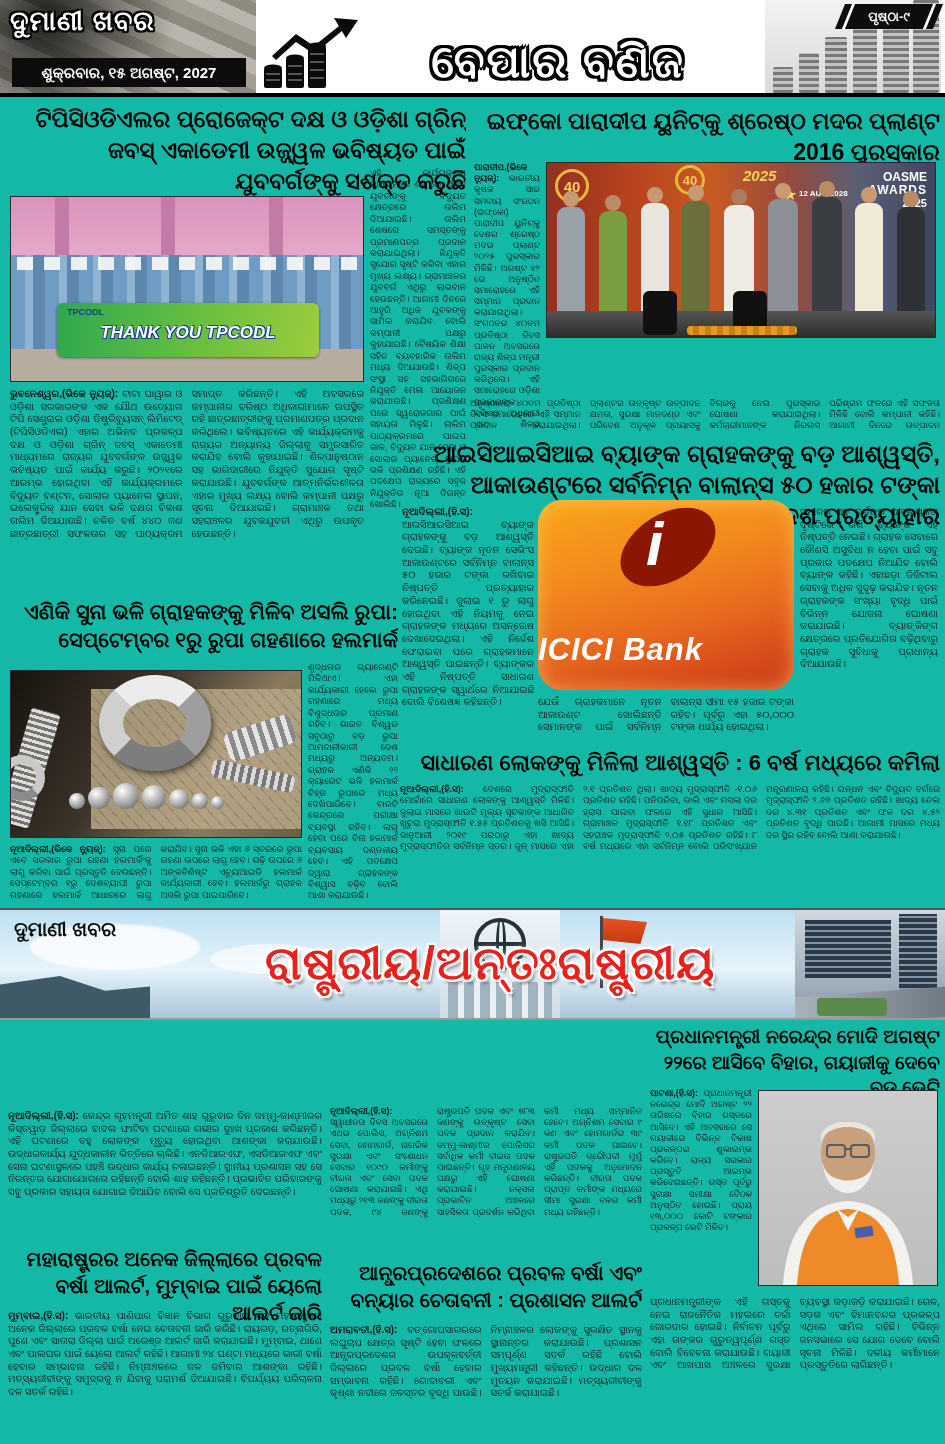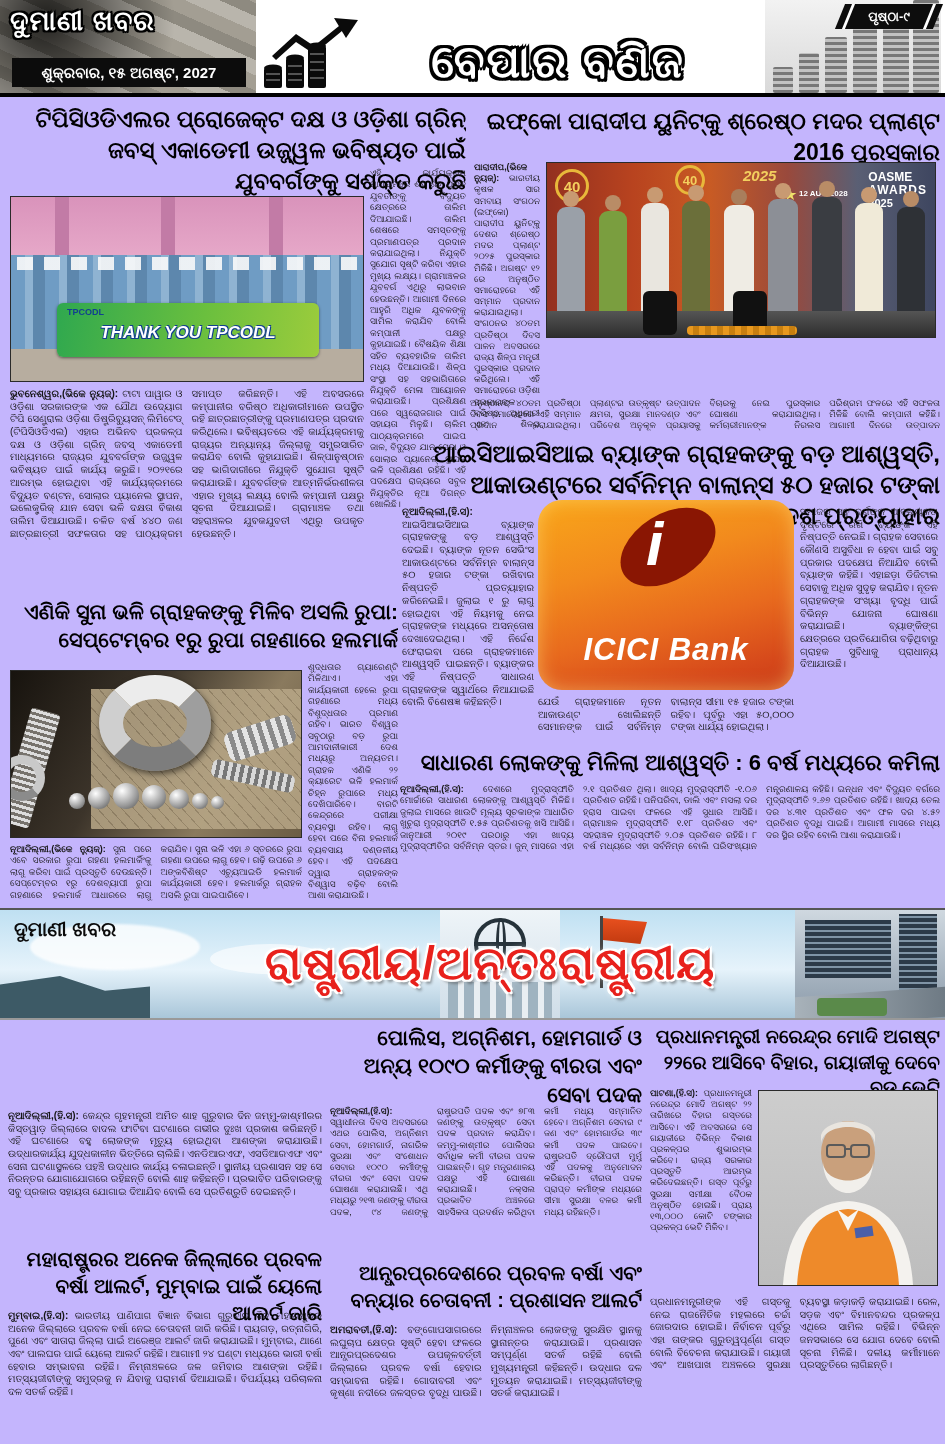--- a/index.html
+++ b/index.html
@@ -1,18 +1,18 @@
 <!DOCTYPE html>
 <html><head>
 <meta charset="utf-8">
 <style>
   * { margin:0; padding:0; box-sizing:border-box; }
   html,body { background:#e9e9e9; }
   body { font-family:"Liberation Sans","DejaVu Sans",sans-serif; }
-  #page { position:relative; width:945px; height:1444px; margin:0 auto; background:#c4b5fd; overflow:hidden; }
+  #page { position:relative; width:945px; height:1444px; margin:0 auto; background:#14b8a6; overflow:hidden; }
   .abs { position:absolute; }
   .hl { font-weight:bold; color:#000; text-align:right; line-height:1.35; }
   .bt { font-size:10px; line-height:1.27; text-align:justify; color:#161616; }
   .byline { font-weight:bold; }
   .cols2 { column-count:2; column-gap:9px; }
   .cols3 { column-count:3; column-gap:9px; }
   .cols4 { column-count:4; column-gap:9px; }
   .clip { overflow:hidden; }
   .ph { border:1px solid #2a2a2a; overflow:hidden; position:absolute; }
 
@@ -117,21 +117,21 @@
     <div class="hl" style="font-size:23px;width:470px">ଇଫ୍କୋ ପାରାଦୀପ ୟୁନିଟ୍କୁ ଶ୍ରେଷ୍ଠ ମଦର ପ୍ଲାଣ୍ଟ 2016 ପୁରସ୍କାର</div>
 
     <p class="bt abs" style="left:4px;top:56px;width:66px;height:268px;overflow:hidden;font-size:8.8px"><span class="byline">ପାରାଦୀପ,(ଭିକେ ନ୍ୟୁଜ୍):</span> <span>ଭାରତୀୟ କୃଷକ ସାର ସମବାୟ ସଂଗଠନ (ଇଫ୍କୋ) ପାରାଦୀପ ୟୁନିଟ୍କୁ ଦେଶର ଶ୍ରେଷ୍ଠ ମଦର ପ୍ଲାଣ୍ଟ ୨୦୨୫ ପୁରସ୍କାର ମିଳିଛି। ଅଗଷ୍ଟ ୧୨ ରେ ଅନୁଷ୍ଠିତ ସମାରୋହରେ ଏହି ସମ୍ମାନ ପ୍ରଦାନ କରାଯାଇଥିଲା। ସଂଗଠନର ୪୦ତମ ପ୍ରତିଷ୍ଠା ଦିବସ ପାଳନ ଅବସରରେ ରାଜ୍ୟ ଶିଳ୍ପ ମନ୍ତ୍ରୀ ପୁରସ୍କାର ପ୍ରଦାନ କରିଥିଲେ। ଏହି ସମାରୋହରେ ଓଡ଼ିଶା ସରକାରଙ୍କ ବରିଷ୍ଠ ଅଧିକାରୀ ଏବଂ ଶିଳ୍ପ ବିଭାଗର କର୍ମକର୍ତ୍ତା ଉପସ୍ଥିତ ଥିଲେ। ଇଫ୍କୋ ପାରାଦୀପ ୟୁନିଟ୍ ମୁଖ୍ୟ ସମ୍ମାନ ଗ୍ରହଣ କରି ସଭିଙ୍କୁ ଧନ୍ୟବାଦ ଜଣାଇଥିଲେ।</span></p>
 
     <div class="ph" style="left:76px;top:56px;width:390px;height:176px;background:linear-gradient(90deg,#93301f 0%,#b8431f 22%,#c85b24 42%,#99493c 62%,#5a5f74 80%,#3e4660 100%)">
       <div class="abs" style="left:8px;top:6px;width:34px;height:34px;border-radius:50%;border:3px solid #e8b83a;color:#f3cf5e;font-weight:bold;font-size:15px;text-align:center;line-height:30px">40</div>
       <div class="abs" style="left:128px;top:2px;width:30px;height:30px;border-radius:50%;border:3px solid #e8b83a;color:#f3cf5e;font-weight:bold;font-size:13px;text-align:center;line-height:26px">40</div>
       <div class="abs" style="left:196px;top:4px;color:#f3cf5e;font-weight:bold;font-style:italic;font-size:15px">2025</div>
       <div class="abs" style="left:236px;top:22px;color:#efe26a;font-size:16px">★</div>
       <div class="abs" style="left:252px;top:26px;color:#ffffff;font-size:8px;font-weight:bold">12 AUG 2028</div>
-      <div class="abs" style="right:8px;top:8px;text-align:left;color:#fff;font-weight:bold;line-height:1.1">
+      <div class="abs" style="right:8px;top:8px;text-align:right;color:#fff;font-weight:bold;line-height:1.1">
         <div style="font-size:12px">OASME</div>
         <div style="font-size:12px;letter-spacing:1px">AWARDS</div>
         <div style="font-size:11px">2025</div>
       </div>
 
       <div class="abs" style="left:10px;right:10px;bottom:26px;height:120px;display:flex;justify-content:space-between;align-items:flex-end">
         <div style="width:28px;height:104px;background:#9aa0a8;border-radius:9px 9px 0 0;position:relative">
             <i style="position:absolute;left:6px;top:-16px;width:16px;height:16px;border-radius:50%;background:#c89a72"></i>
           </div>
         <div style="width:28px;height:100px;background:#7a9e3f;border-radius:9px 9px 0 0;position:relative">
@@ -170,21 +170,21 @@
     </div>
   </div>
 
   <div class="abs clip" style="left:400px;top:438px;width:540px;height:306px">
     <div class="hl" style="font-size:24px;width:540px;line-height:1.3">ଆଇସିଆଇସିଆଇ ବ୍ୟାଙ୍କ ଗ୍ରାହକଙ୍କୁ ବଡ଼ ଆଶ୍ୱସ୍ତି, ଆକାଉଣ୍ଟରେ ସର୍ବନିମ୍ନ ବାଲାନ୍ସ ୫୦ ହଜାର ଟଙ୍କା ରଖିବାର ଆଦେଶ ପ୍ରତ୍ୟାହାର</div>
     <p class="bt abs" style="left:2px;top:68px;width:132px;height:236px;overflow:hidden"><span class="byline">ନୂଆଦିଲ୍ଲୀ,(ହି.ସ):</span> <span>ଆଇସିଆଇସିଆଇ ବ୍ୟାଙ୍କ ଗ୍ରାହକଙ୍କୁ ବଡ଼ ଆଶ୍ୱସ୍ତି ଦେଇଛି। ବ୍ୟାଙ୍କ ନୂତନ ସେଭିଂସ ଆକାଉଣ୍ଟରେ ସର୍ବନିମ୍ନ ବାଲାନ୍ସ ୫୦ ହଜାର ଟଙ୍କା ରଖିବାର ନିଷ୍ପତ୍ତି ପ୍ରତ୍ୟାହାର କରିନେଇଛି। ଜୁଲାଇ ୧ ରୁ ଲାଗୁ ହୋଇଥିବା ଏହି ନିୟମକୁ ନେଇ ଗ୍ରାହକଙ୍କ ମଧ୍ୟରେ ଅସନ୍ତୋଷ ଦେଖାଦେଇଥିଲା। ଏହି ନିର୍ଦ୍ଦେଶ ଫେରାଇବା ପରେ ଗ୍ରାହକମାନେ ଆଶ୍ୱସ୍ତି ପାଇଛନ୍ତି। ବ୍ୟାଙ୍କର ଏହି ନିଷ୍ପତ୍ତି ସାଧାରଣ ଗ୍ରାହକଙ୍କ ସ୍ୱାର୍ଥରେ ନିଆଯାଇଛି ବୋଲି ବିଶେଷଜ୍ଞ କହିଛନ୍ତି।</span></p>
 
     <div class="abs" style="left:138px;top:62px;width:256px;height:190px;border-radius:24px;background:linear-gradient(165deg,#f9a61a 0%,#f28a1d 35%,#e86a1e 62%,#d6491b 86%,#c93d18 100%);box-shadow:inset 0 0 18px rgba(255,220,120,.55)">
       <div class="abs" style="left:78px;top:14px;width:104px;height:66px;background:#8a1603;border-radius:50%;transform:rotate(-32deg)"></div>
       <div class="abs" style="left:108px;top:8px;font-size:62px;font-style:italic;font-weight:bold;color:#fff">i</div>
-      <div class="abs" style="left:0;bottom:22px;width:100%;text-align:center;font-size:31px;font-style:italic;font-weight:bold;color:#fff;letter-spacing:1px">ICICI Bank</div>
+      <div class="abs" style="left:0;bottom:22px;width:100%;font-size:31px;font-style:italic;font-weight:bold;color:#fff;letter-spacing:1px">ICICI Bank</div>
     </div>
     <p class="bt abs" style="left:400px;top:68px;width:138px;height:236px;overflow:hidden">ସମାଜର ସବୁ ବର୍ଗଙ୍କ ଆବଶ୍ୟକତା ଦୃଷ୍ଟିରେ ରଖି ବ୍ୟାଙ୍କ ଏହି ନିଷ୍ପତ୍ତି ନେଇଛି। ଗ୍ରାହକ ସେବାରେ କୌଣସି ଅସୁବିଧା ନ ହେବା ପାଇଁ ସବୁ ପ୍ରକାର ପଦକ୍ଷେପ ନିଆଯିବ ବୋଲି ବ୍ୟାଙ୍କ କହିଛି। ଏହାଛଡ଼ା ଡିଜିଟାଲ ସେବାକୁ ଅଧିକ ସୁଦୃଢ଼ କରାଯିବ। ନୂତନ ଗ୍ରାହକଙ୍କ ସଂଖ୍ୟା ବୃଦ୍ଧି ପାଇଁ ବିଭିନ୍ନ ଯୋଜନା ଘୋଷଣା କରାଯାଇଛି। ବ୍ୟାଙ୍କିଙ୍ଗ କ୍ଷେତ୍ରରେ ପ୍ରତିଯୋଗିତା ବଢ଼ିଥିବାରୁ ଗ୍ରାହକ ସୁବିଧାକୁ ପ୍ରାଧାନ୍ୟ ଦିଆଯାଉଛି।</p>
     <div class="abs clip" style="left:138px;top:258px;width:256px;height:46px">
       <p class="bt cols2" style="height:46px">ଯେଉଁ ଗ୍ରାହକମାନେ ନୂତନ ଆକାଉଣ୍ଟ ଖୋଲିଛନ୍ତି ସେମାନଙ୍କ ପାଇଁ ସର୍ବନିମ୍ନ ବାଲାନ୍ସ ସୀମା ୧୫ ହଜାର ଟଙ୍କା ରହିବ। ପୂର୍ବରୁ ଏହା ୫୦,୦୦୦ ଟଙ୍କା ଧାର୍ଯ୍ୟ ହୋଇଥିଲା।</p>
     </div>
   </div>
 
   <div class="abs clip" style="left:8px;top:598px;width:390px;height:308px">
     <div class="hl" style="font-size:21px;width:390px">ଏଣିକି ସୁନା ଭଳି ଗ୍ରାହକଙ୍କୁ ମିଳିବ ଅସଲି ରୁପା: ସେପ୍ଟେମ୍ବର ୧ରୁ ରୁପା ଗହଣାରେ ହଲମାର୍କ</div>
 
@@ -249,21 +249,20 @@
   <div class="abs clip" style="left:8px;top:1024px;width:314px;height:218px">
     <p class="bt abs" style="left:0;top:86px;width:314px;height:130px;overflow:hidden"><span class="byline">ନୂଆଦିଲ୍ଲୀ,(ହି.ସ):</span> <span>କେନ୍ଦ୍ର ଗୃହମନ୍ତ୍ରୀ ଅମିତ ଶାହ ଗୁରୁବାର ଦିନ ଜମ୍ମୁ-କାଶ୍ମୀରର କିସ୍ତୱାଡ଼ ଜିଲ୍ଲାରେ ବାଦଲ ଫାଟିବା ଘଟଣାରେ ଗଭୀର ଦୁଃଖ ପ୍ରକାଶ କରିଛନ୍ତି। ଏହି ଘଟଣାରେ ବହୁ ଲୋକଙ୍କ ମୃତ୍ୟୁ ହୋଇଥିବା ଆଶଙ୍କା କରାଯାଉଛି। ଉଦ୍ଧାରକାର୍ଯ୍ୟ ଯୁଦ୍ଧକାଳୀନ ଭିତ୍ତିରେ ଚାଲିଛି। ଏନଡିଆରଏଫ, ଏସଡିଆରଏଫ ଏବଂ ସେନା ଘଟଣାସ୍ଥଳରେ ପହଞ୍ଚି ଉଦ୍ଧାର କାର୍ଯ୍ୟ ଚଳାଇଛନ୍ତି। ସ୍ଥାନୀୟ ପ୍ରଶାସନ ସହ ସେ ନିରନ୍ତର ଯୋଗାଯୋଗରେ ରହିଛନ୍ତି ବୋଲି ଶାହ କହିଛନ୍ତି। ପ୍ରଭାବିତ ପରିବାରଙ୍କୁ ସବୁ ପ୍ରକାର ସହାୟତା ଯୋଗାଇ ଦିଆଯିବ ବୋଲି ସେ ପ୍ରତିଶ୍ରୁତି ଦେଇଛନ୍ତି।</span></p>
   </div>
 
   <div class="abs clip" style="left:8px;top:1246px;width:314px;height:196px">
     <div class="hl" style="font-size:20px;width:314px">ମହାରାଷ୍ଟ୍ରର ଅନେକ ଜିଲ୍ଲାରେ ପ୍ରବଳ ବର୍ଷା ଆଲର୍ଟ, ମୁମ୍ବାଇ ପାଇଁ ୟେଲୋ ଆଲର୍ଟ ଜାରି</div>
     <p class="bt abs" style="left:0;top:64px;width:314px;height:130px;overflow:hidden"><span class="byline">ମୁମ୍ବାଇ,(ହି.ସ):</span> <span>ଭାରତୀୟ ପାଣିପାଗ ବିଜ୍ଞାନ ବିଭାଗ ଗୁରୁବାର ଦିନ ମହାରାଷ୍ଟ୍ରର ଅନେକ ଜିଲ୍ଲାରେ ପ୍ରବଳ ବର୍ଷା ନେଇ ଚେତାବନୀ ଜାରି କରିଛି। ରାୟଗଡ଼, ରତ୍ନାଗିରି, ପୁଣେ ଏବଂ ସାତାରା ଜିଲ୍ଲା ପାଇଁ ଅରେଞ୍ଜ ଆଲର୍ଟ ଜାରି କରାଯାଇଛି। ମୁମ୍ବାଇ, ଥାଣେ ଏବଂ ପାଲଘର ପାଇଁ ୟେଲୋ ଆଲର୍ଟ ରହିଛି। ଆଗାମୀ ୨୪ ଘଣ୍ଟା ମଧ୍ୟରେ ଭାରୀ ବର୍ଷା ହେବାର ସମ୍ଭାବନା ରହିଛି। ନିମ୍ନାଞ୍ଚଳରେ ଜଳ ଜମିବାର ଆଶଙ୍କା ରହିଛି। ମତ୍ସ୍ୟଜୀବୀଙ୍କୁ ସମୁଦ୍ରକୁ ନ ଯିବାକୁ ପରାମର୍ଶ ଦିଆଯାଇଛି। ବିପର୍ଯ୍ୟୟ ପରିଚାଳନା ଦଳ ସତର୍କ ରହିଛି।</span></p>
   </div>
 
   <div class="abs clip" style="left:330px;top:1024px;width:312px;height:232px">
-    <div class="hl" style="font-size:21px;width:312px">ପୋଲିସ, ଅଗ୍ନିଶମ, ହୋମଗାର୍ଡ ଓ ଅନ୍ୟ ୧୦୯୦ କର୍ମୀଙ୍କୁ ବୀରତା ଏବଂ ସେବା ପଦକ</div>
     <div class="abs clip" style="left:0;top:82px;width:312px;height:148px">
       <p class="bt cols3" style="height:148px;font-size:8.8px"><span class="byline">ନୂଆଦିଲ୍ଲୀ,(ହି.ସ):</span> <span>ସ୍ୱାଧୀନତା ଦିବସ ଅବସରରେ ଏଥର ପୋଲିସ, ଅଗ୍ନିଶମ ସେବା, ହୋମଗାର୍ଡ, ନାଗରିକ ସୁରକ୍ଷା ଏବଂ ସଂଶୋଧନ ସେବାର ୧୦୯୦ କର୍ମୀଙ୍କୁ ବୀରତା ଏବଂ ସେବା ପଦକ ଘୋଷଣା କରାଯାଇଛି। ଏଥି ମଧ୍ୟରୁ ୨୧୩ ଜଣଙ୍କୁ ବୀରତା ପଦକ, ୯୪ ଜଣଙ୍କୁ ରାଷ୍ଟ୍ରପତି ପଦକ ଏବଂ ୭୮୩ ଜଣଙ୍କୁ ଉତ୍କୃଷ୍ଟ ସେବା ପଦକ ପ୍ରଦାନ କରାଯିବ। ଜମ୍ମୁ-କାଶ୍ମୀର ପୋଲିସର ସର୍ବାଧିକ କର୍ମୀ ବୀରତା ପଦକ ପାଇଛନ୍ତି। ଗୃହ ମନ୍ତ୍ରଣାଳୟ ପକ୍ଷରୁ ଏହି ଘୋଷଣା କରାଯାଇଛି। ନକ୍ସଲ ପ୍ରଭାବିତ ଅଞ୍ଚଳରେ ସାହସିକତା ପ୍ରଦର୍ଶନ କରିଥିବା କର୍ମୀ ମଧ୍ୟ ସମ୍ମାନିତ ହେବେ। ଅଗ୍ନିଶମ ସେବାର ୯ ଜଣ ଏବଂ ହୋମଗାର୍ଡର ୩୯ କର୍ମୀ ପଦକ ପାଇବେ। ରାଷ୍ଟ୍ରପତି ଦ୍ରୌପଦୀ ମୁର୍ମୁ ଏହି ପଦକକୁ ଅନୁମୋଦନ କରିଛନ୍ତି। ବୀରତା ପଦକ ପ୍ରାପ୍ତ କର୍ମୀଙ୍କ ମଧ୍ୟରେ ସୀମା ସୁରକ୍ଷା ବଳର କର୍ମୀ ମଧ୍ୟ ରହିଛନ୍ତି।</span></p>
     </div>
   </div>
 
   <div class="abs clip" style="left:330px;top:1260px;width:312px;height:182px">
     <div class="hl" style="font-size:20px;width:312px">ଆନ୍ଧ୍ରପ୍ରଦେଶରେ ପ୍ରବଳ ବର୍ଷା ଏବଂ ବନ୍ୟାର ଚେତାବନୀ : ପ୍ରଶାସନ ଆଲର୍ଟ</div>
     <div class="abs clip" style="left:0;top:64px;width:312px;height:116px">
       <p class="bt cols2" style="height:116px"><span class="byline">ଅମରାବତୀ,(ହି.ସ):</span> <span>ବଙ୍ଗୋପସାଗରରେ ଲଘୁଚାପ କ୍ଷେତ୍ର ସୃଷ୍ଟି ହେବା ଫଳରେ ଆନ୍ଧ୍ରପ୍ରଦେଶର ଉପକୂଳବର୍ତ୍ତୀ ଜିଲ୍ଲାରେ ପ୍ରବଳ ବର୍ଷା ହେବାର ସମ୍ଭାବନା ରହିଛି। ଗୋଦାବରୀ ଏବଂ କୃଷ୍ଣା ନଦୀରେ ଜଳସ୍ତର ବୃଦ୍ଧି ପାଉଛି। ନିମ୍ନାଞ୍ଚଳର ଲୋକଙ୍କୁ ସୁରକ୍ଷିତ ସ୍ଥାନକୁ ସ୍ଥାନାନ୍ତର କରାଯାଉଛି। ପ୍ରଶାସନ ସମ୍ପୂର୍ଣ୍ଣ ସତର୍କ ରହିଛି ବୋଲି ମୁଖ୍ୟମନ୍ତ୍ରୀ କହିଛନ୍ତି। ଉଦ୍ଧାର ଦଳ ମୁତୟନ କରାଯାଇଛି। ମତ୍ସ୍ୟଜୀବୀଙ୍କୁ ସତର୍କ କରାଯାଇଛି।</span></p>
     </div>

